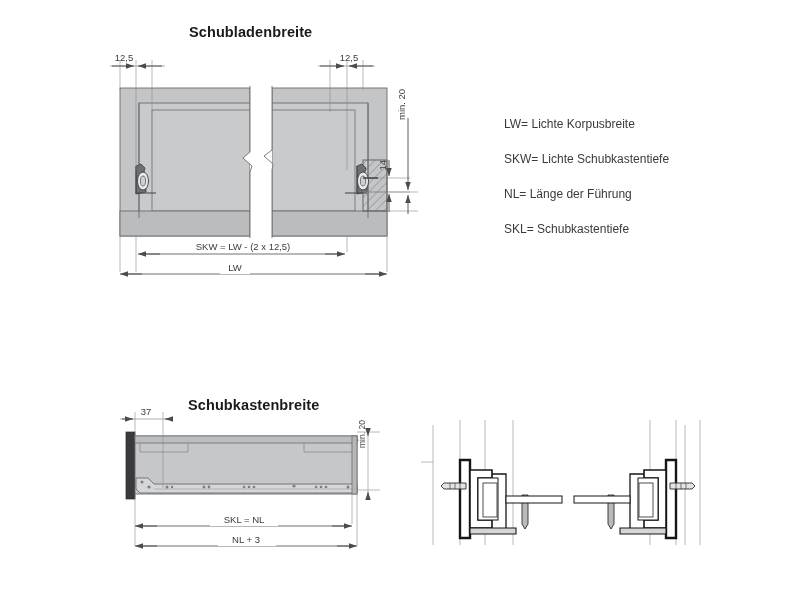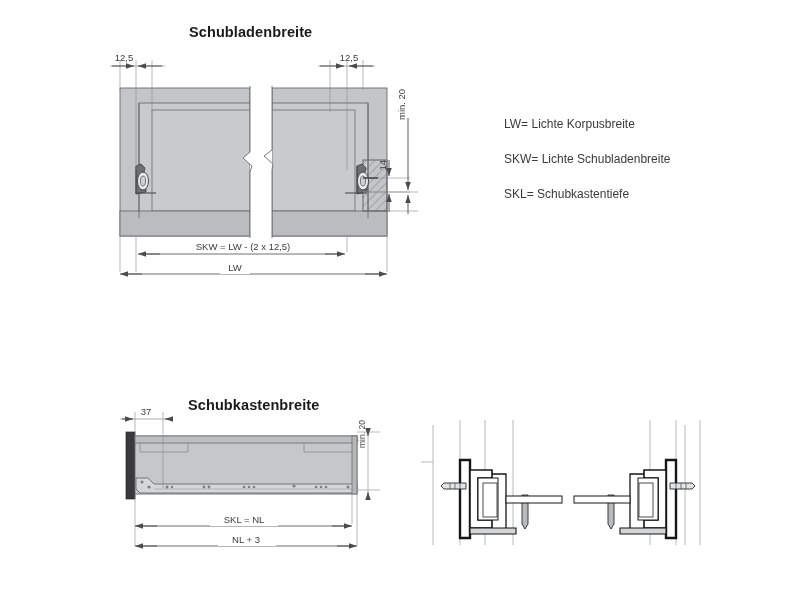--- a/index.html
+++ b/index.html
@@ -68,21 +68,22 @@
 <body>
 
 <div class="page">
 
   <div class="title" id="title-top">Schubladenbreite</div>
 
   <div class="title" id="title-bottom">Schubkastenbreite</div>
 
   <div class="legend">
     <div class="legend-item">LW= Lichte Korpusbreite</div>
-    <div class="legend-item">SKW= Lichte Schubladenbreite</div>
+    <div class="legend-item">SKW= Lichte Schubkastentiefe</div>
+    <div class="legend-item">NL= Länge der Führung</div>
     <div class="legend-item">SKL= Schubkastentiefe</div>
   </div>
 
   <svg class="draw" viewBox="0 0 800 600">
     <defs>
       <pattern id="hatch" width="6" height="6" patternTransform="rotate(45)" patternUnits="userSpaceOnUse">
         <line x1="0" y1="0" x2="0" y2="6" stroke="#6e6f71" stroke-width="0.8"></line>
       </pattern>
       <marker id="arrIn" markerWidth="9" markerHeight="7" refX="9" refY="3.5" orient="auto">
         <polygon points="0,0.4 9,3.5 0,6.6" fill="#4b4b4d"></polygon>

